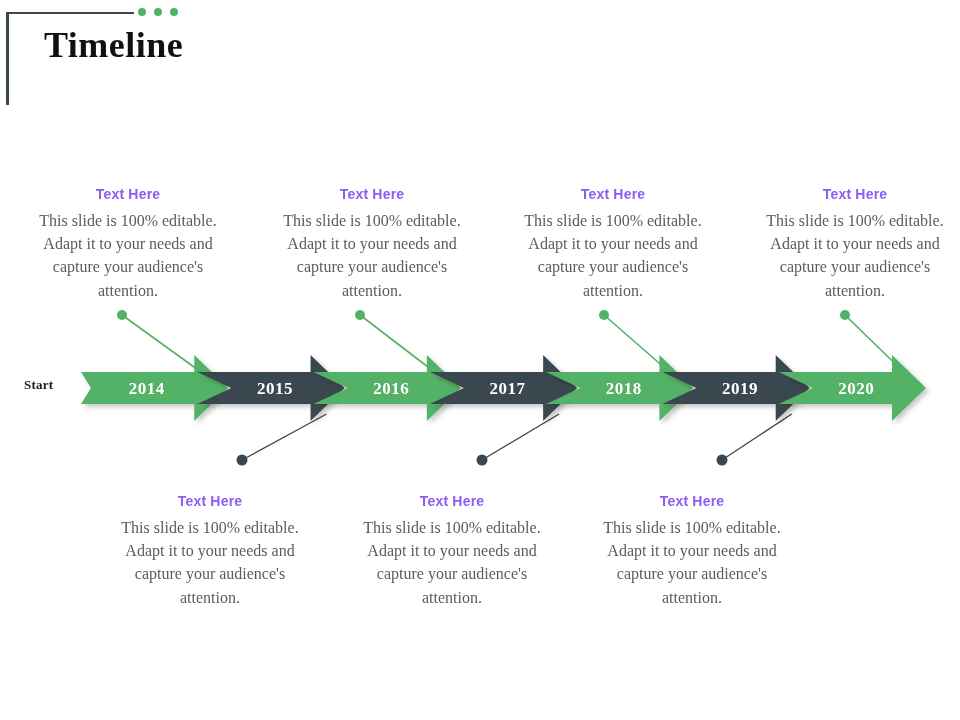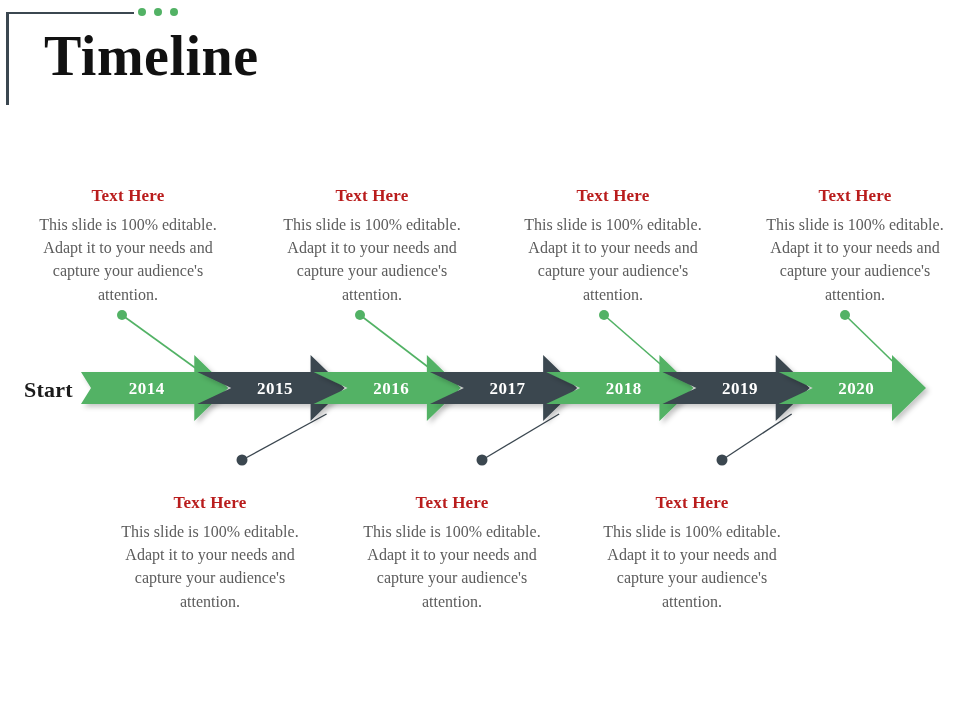--- a/index.html
+++ b/index.html
@@ -39,42 +39,42 @@
     width: 8px;
     height: 8px;
     border-radius: 50%;
     background: #52b265;
     display: block;
   }
   #page-title {
     position: absolute;
     left: 44px;
     top: 26px;
-    font-size: 56px;
+    font-size: 36px;
     font-weight: 700;
     color: #111111;
     letter-spacing: 0.5px;
     line-height: 1.1;
     white-space: nowrap;
     font-family: "Liberation Serif", "DejaVu Serif", serif;
   }
 
   
   .text-block {
     position: absolute;
     width: 200px;
     text-align: center;
   }
   .text-block .tb-heading {
-    font-size: 17px;
-    font-weight: 700;
-    color: #b91c1c;
+    font-size: 14px;
+    font-weight: 700;
+    color: #8b5cf6;
     margin-bottom: 7px;
     letter-spacing: 0.2px;
-    font-family: Liberation Serif, serif;
+    font-family: Liberation Sans, sans-serif;
   }
   .text-block .tb-body {
     font-size: 16px;
     line-height: 1.45;
     color: #5c5c5c;
     font-family: "Liberation Serif", "DejaVu Serif", serif;
   }
 
   
   .tb-top { top: 186px; }
@@ -102,21 +102,21 @@
     font-family: "Liberation Serif", "DejaVu Serif", serif;
     font-size: 17px;
     font-weight: 700;
     fill: #ffffff;
     letter-spacing: 0.5px;
   }
   #start-label {
     position: absolute;
     left: 24px;
     top: 377px;
-    font-size: 22px;
+    font-size: 13px;
     font-weight: 700;
     color: #1b1b1b;
     font-family: "Liberation Serif", "DejaVu Serif", serif;
     letter-spacing: 0.2px;
   }
 </style>
 </head>
 <body>
 
 <div id="title-frame"></div>

